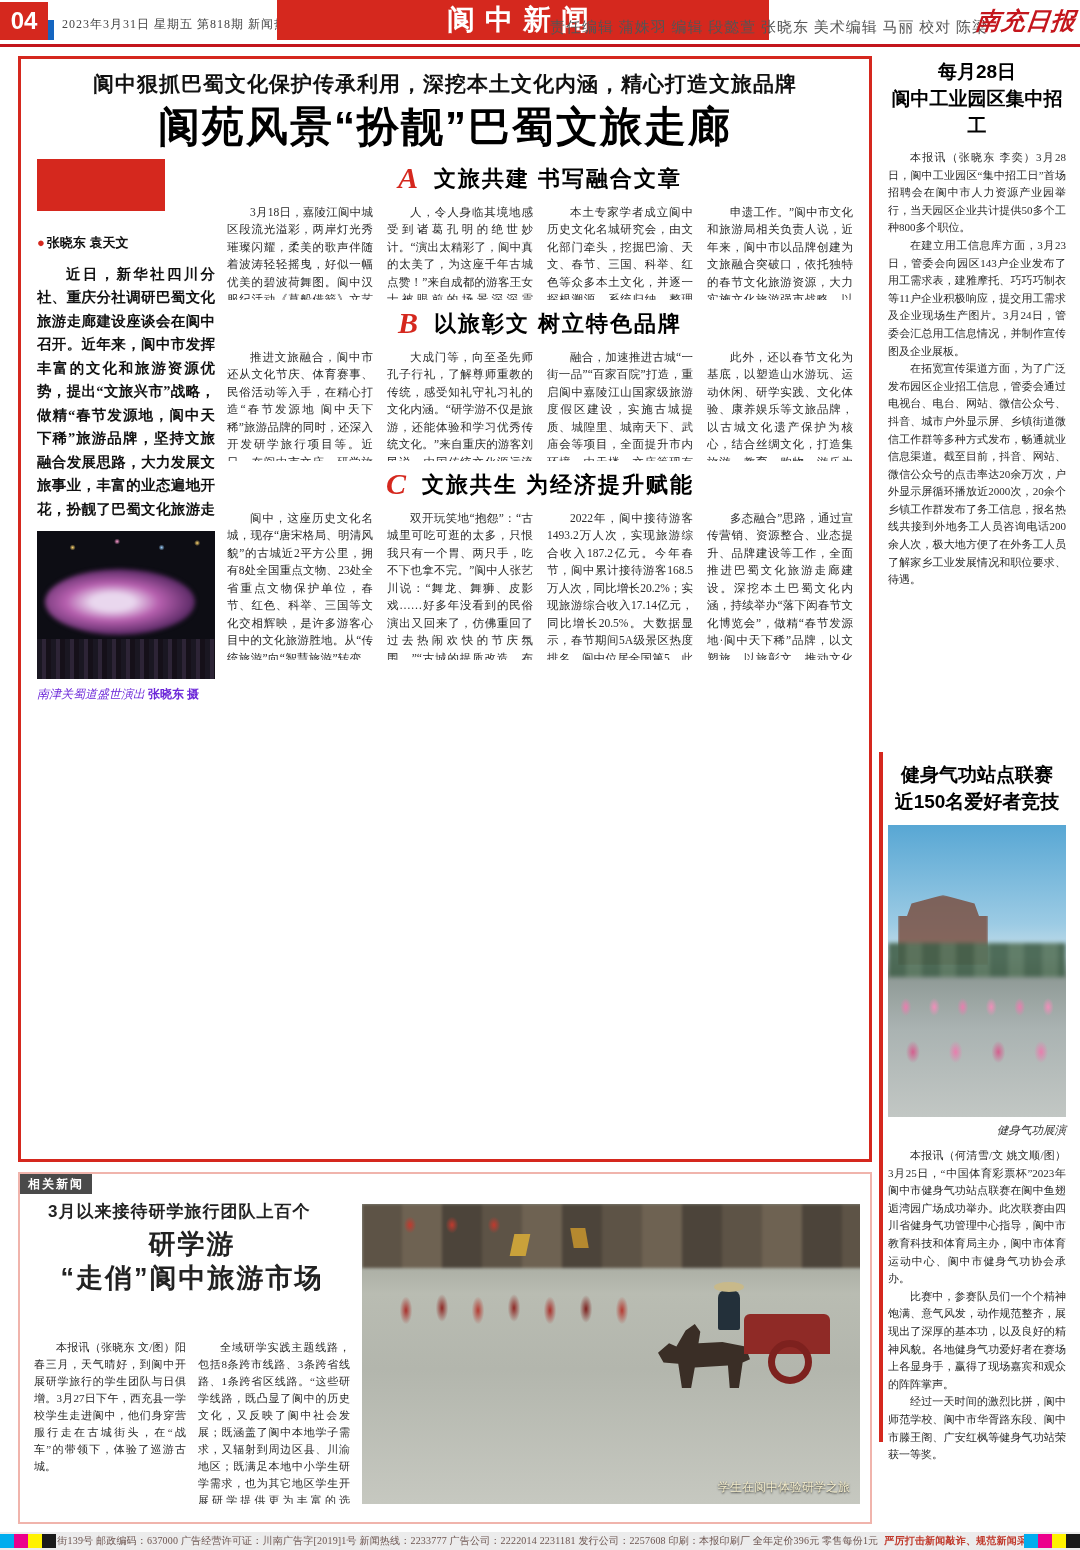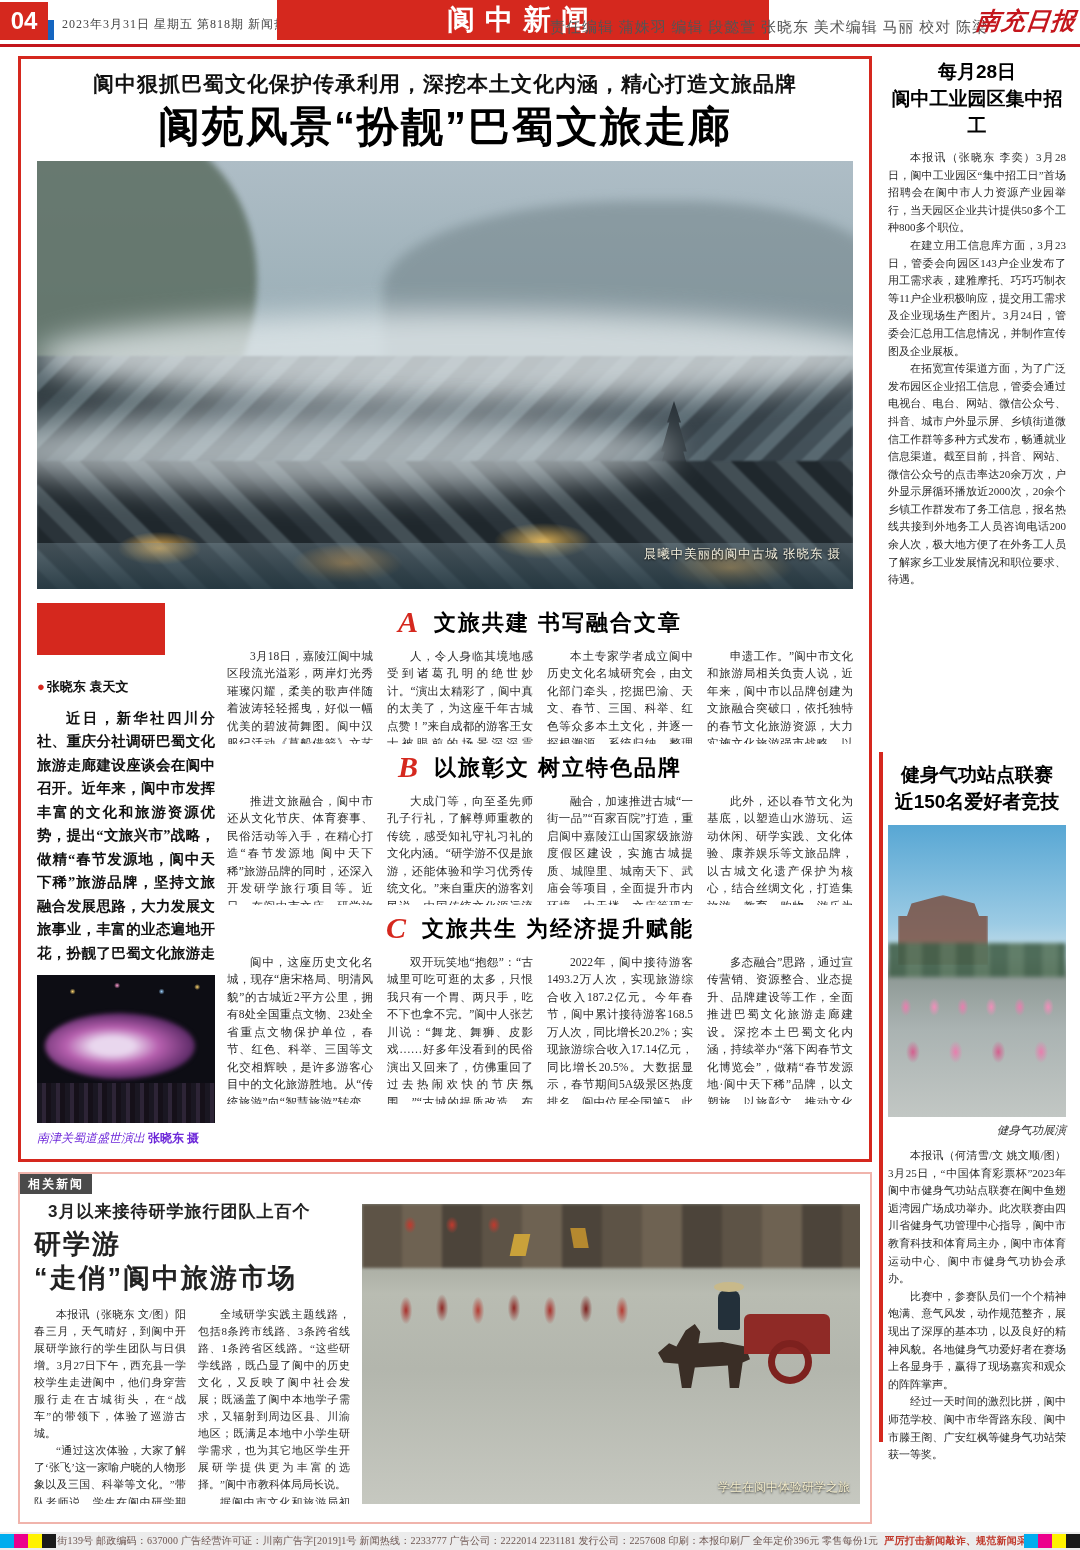--- a/index.html
+++ b/index.html
@@ -111,24 +111,24 @@
   .side-rule { position:absolute; left:879px; top:752px; width:4px; height:690px; background:#d5281e; }
 
   
   .related-box { position:absolute; left:18px; top:1172px; width:854px; height:352px;
     border:2px solid #f0b4ac; background:#fff; }
   .rel-label { position:absolute; left:0px; top:0px; background:#4a4a4a; color:#fff;
     font:bold 12px/20px "Liberation Sans",sans-serif; padding:0 8px; letter-spacing:2px; }
   .rel-inner { display:flex; gap:12px; padding:26px 10px 8px 14px; }
   .rel-left { width:316px; flex:none; }
   .rel-kicker { font:bold 17px/24px "Liberation Sans",sans-serif; text-align:left; padding-left:14px; letter-spacing:1px; }
-  .rel-title { font:bold 27px/36px "Liberation Sans",sans-serif; letter-spacing:2px; margin:2px 0 10px 0; }
+  .rel-title { text-align:center; font:bold 27px/36px "Liberation Sans",sans-serif; letter-spacing:2px; margin:2px 0 10px 0; }
   .rel-cols { display:flex; gap:12px; }
   .rel-cols .c { flex:1; }
-  .rel-cols p { font-size:11px; line-height:1.55; text-align:justify; color:#2a2a2a; text-indent:2em; }
+  .rel-cols p { font-size:11px; line-height:1.55; text-align:justify; color:#2a2a2a; text-indent:2em;margin-top:33px; }
   .rel-colbox { height:198px; overflow:hidden; }
   .rel-photo { position:relative; flex:1; height:300px; margin-top:4px; overflow:hidden;
     background:linear-gradient(#8e9288 0%, #a8aba0 18%, #b9bcb2 30%, #b3b6ad 55%, #c6c8c0 100%); }
   .rel-photo .bldg { position:absolute; left:0; top:0; width:516px; height:64px;
     background:repeating-linear-gradient(90deg,#5d5346 0 40px,#6e6252 40px 80px,#4c443a 80px 120px); filter:blur(1.5px); }
   .rel-photo .lantern { position:absolute; left:30px; top:8px; width:120px; height:26px;
     background:radial-gradient(9px 12px at 15% 50%, #c03a2e, transparent 70%),
                radial-gradient(9px 12px at 50% 50%, #c03a2e, transparent 70%),
                radial-gradient(9px 12px at 85% 50%, #c03a2e, transparent 70%); }
   .rel-photo .crowdline { position:absolute; left:20px; top:80px; width:300px; height:48px;
@@ -174,32 +174,20 @@
     </div>
     <div class="editors">责任编辑 蒲姝羽 编辑 段懿萱 张晓东 美术编辑 马丽 校对 陈梁</div>
     <div class="masthead">南充日报</div>
     <div class="header-rule"></div>
   </div>
 
   <div class="main-box">
     <div class="kicker">阆中狠抓巴蜀文化保护传承利用，深挖本土文化内涵，精心打造文旅品牌</div>
     <div class="main-title">阆苑风景“扮靓”巴蜀文旅走廊</div>
 
-    <div class="main-photo">
-      <div class="ridge"></div>
-      <div class="cliff"></div>
-      <div class="roofband"></div>
-      <div class="fog1"></div>
-      <div class="pagoda"></div>
-      <div class="roofband2"></div>
-      <div class="fog2"></div>
-      <div class="glow"></div>
-      <div class="water"></div>
-      <div class="photo-cap">晨曦中美丽的阆中古城 张晓东 摄</div>
-    </div>
 
     <div class="content-row">
       <div class="left-col">
         <div class="red-block"></div>
         <div class="byline">
           <span class="dot">●</span><span>张晓东 袁天文</span>
         </div>
         <div class="intro">近日，新华社四川分社、重庆分社调研巴蜀文化旅游走廊建设座谈会在阆中召开。近年来，阆中市发挥丰富的文化和旅游资源优势，提出“文旅兴市”战略，做精“春节发源地，阆中天下稀”旅游品牌，坚持文旅融合发展思路，大力发展文旅事业，丰富的业态遍地开花，扮靓了巴蜀文化旅游走廊。</div>
         <div class="perf-photo">
           <div class="lights"></div>

